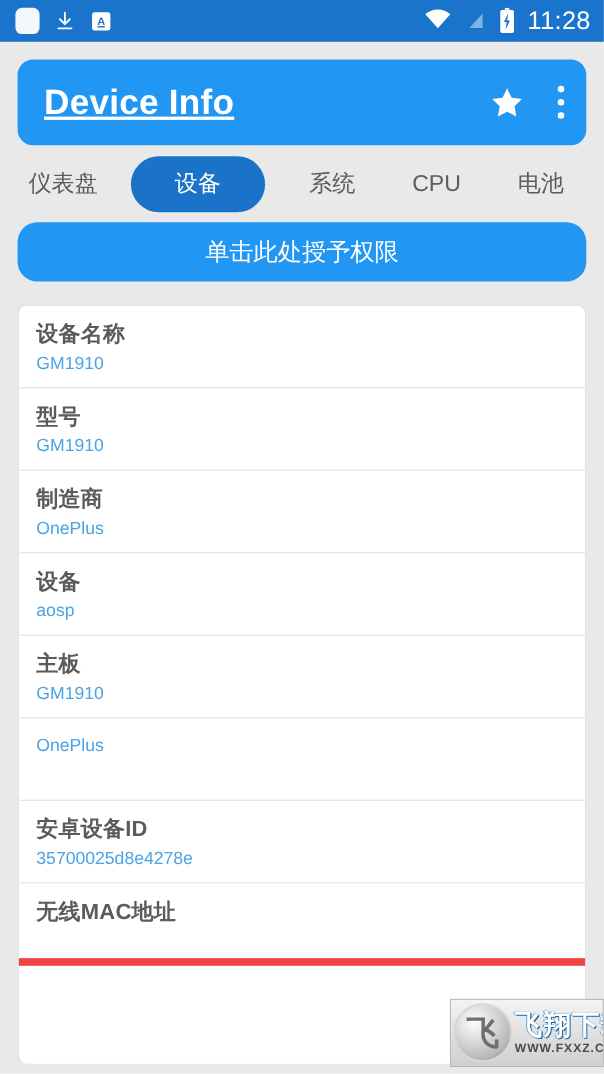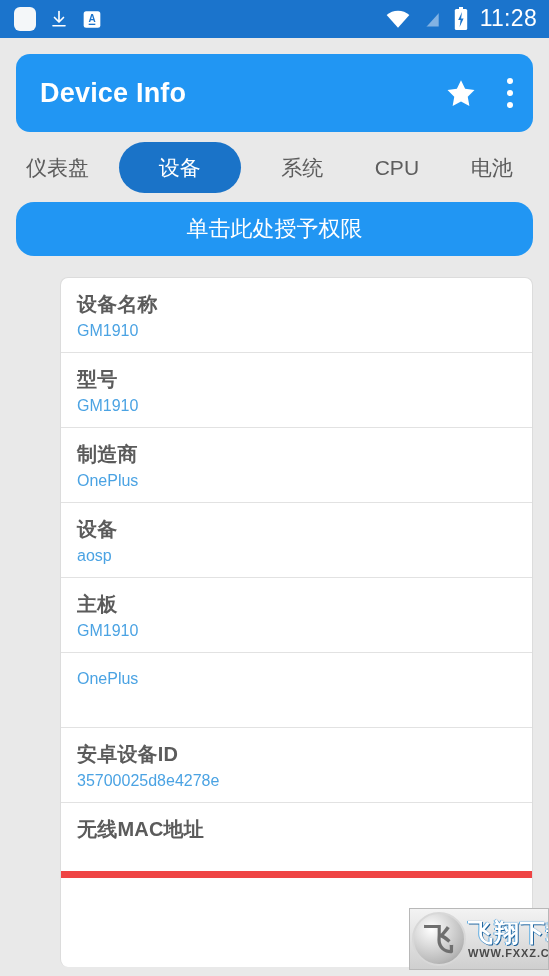--- a/index.html
+++ b/index.html
@@ -19,21 +19,21 @@
   
   .status-bar {
     height: 38px;
     background: #1b74cc;
     display: flex;
     align-items: center;
     padding: 0 12px 0 14px;
     color: #ffffff;
   }
   .status-left { display: flex; align-items: center; gap: 14px; }
-  .status-right { margin-left: auto; display: flex; align-items: center; gap: 11px; }
+  .status-right { margin-left: auto; display: flex; gap: 11px; }
 
   .ic-square {
     width: 22px; height: 24px;
     background: #f4f7f9;
     border-radius: 6px;
   }
   .ic-download { width: 18px; height: 22px; display: block; }
   .ic-abadge { width: 20px; height: 21px; display: block; }
   .ic-wifi { width: 26px; height: 20px; display: block; }
   .ic-signaloff { width: 20px; height: 22px; display: block; opacity: .45; }
@@ -53,23 +53,24 @@
   .appbar {
     height: 78px;
     background: #2196f3;
     border-radius: 14px;
     display: flex;
     align-items: center;
     padding: 0 20px 0 24px;
   }
   .appbar-title {
     color: #ffffff;
-    font-size: 27px;
+    font-size: 32px;
     font-weight: bold;
     letter-spacing: .2px;
+    text-decoration: underline;
   }
   .appbar-actions { margin-left: auto; display: flex; align-items: center; gap: 30px; }
   .ic-star { width: 30px; height: 30px; display: block; }
   .ic-dots { width: 7px; height: 30px; display: flex; flex-direction: column;
              justify-content: space-between; align-items: center; }
   .ic-dots i { width: 6px; height: 6px; border-radius: 50%; background: #fff; display: block; }
 
   
   .tabs {
     height: 70px;
@@ -105,21 +106,21 @@
     justify-content: center;
     color: #ffffff;
     font-size: 22px;
     border: none;
     width: 100%;
     font-family: inherit;
     cursor: pointer;
   }
 
   
-  .card-wrap { padding: 21px 16px 0 16px; margin-left: 44px; }
+  .card-wrap { padding: 21px 16px 0 16px; }
   .card {
     background: #ffffff;
     border-radius: 8px;
     border: 1px solid #dcdcdc;
     border-bottom: none;
     overflow: hidden;
     height: 690px;
   }
   .row {
     padding: 13px 16px 10px 16px;

